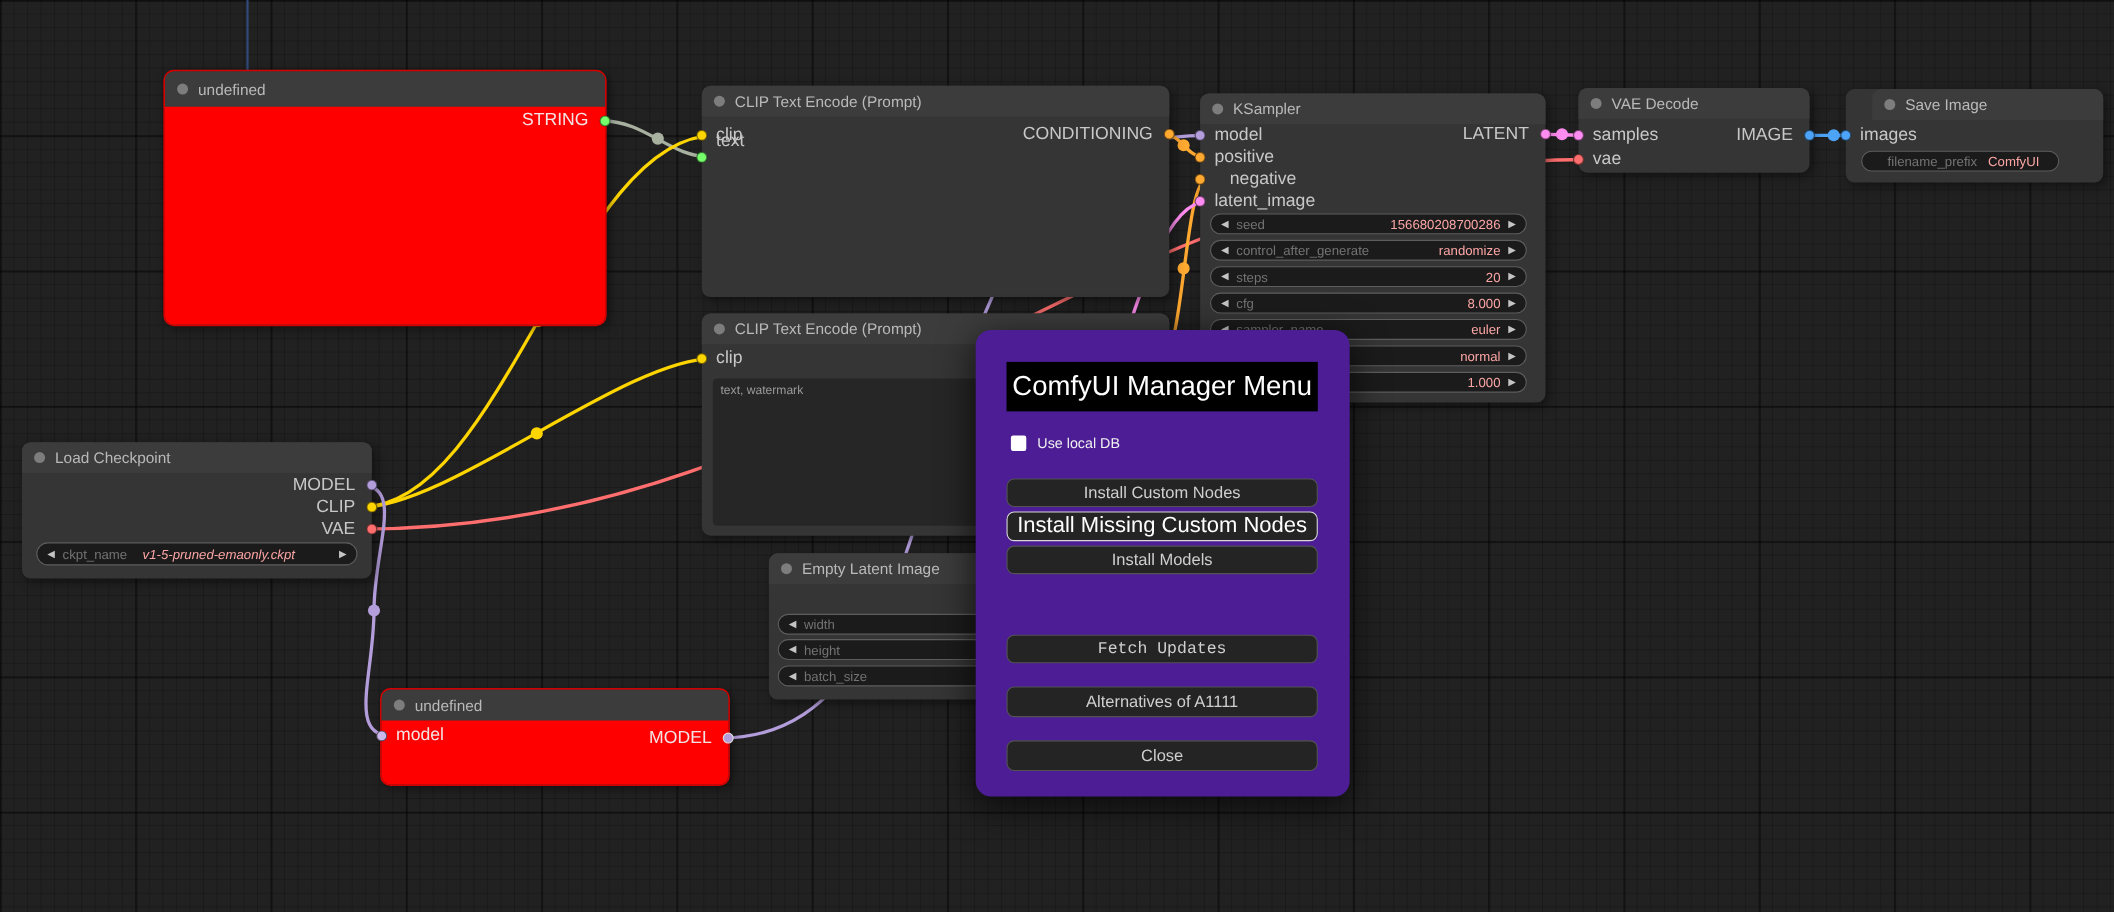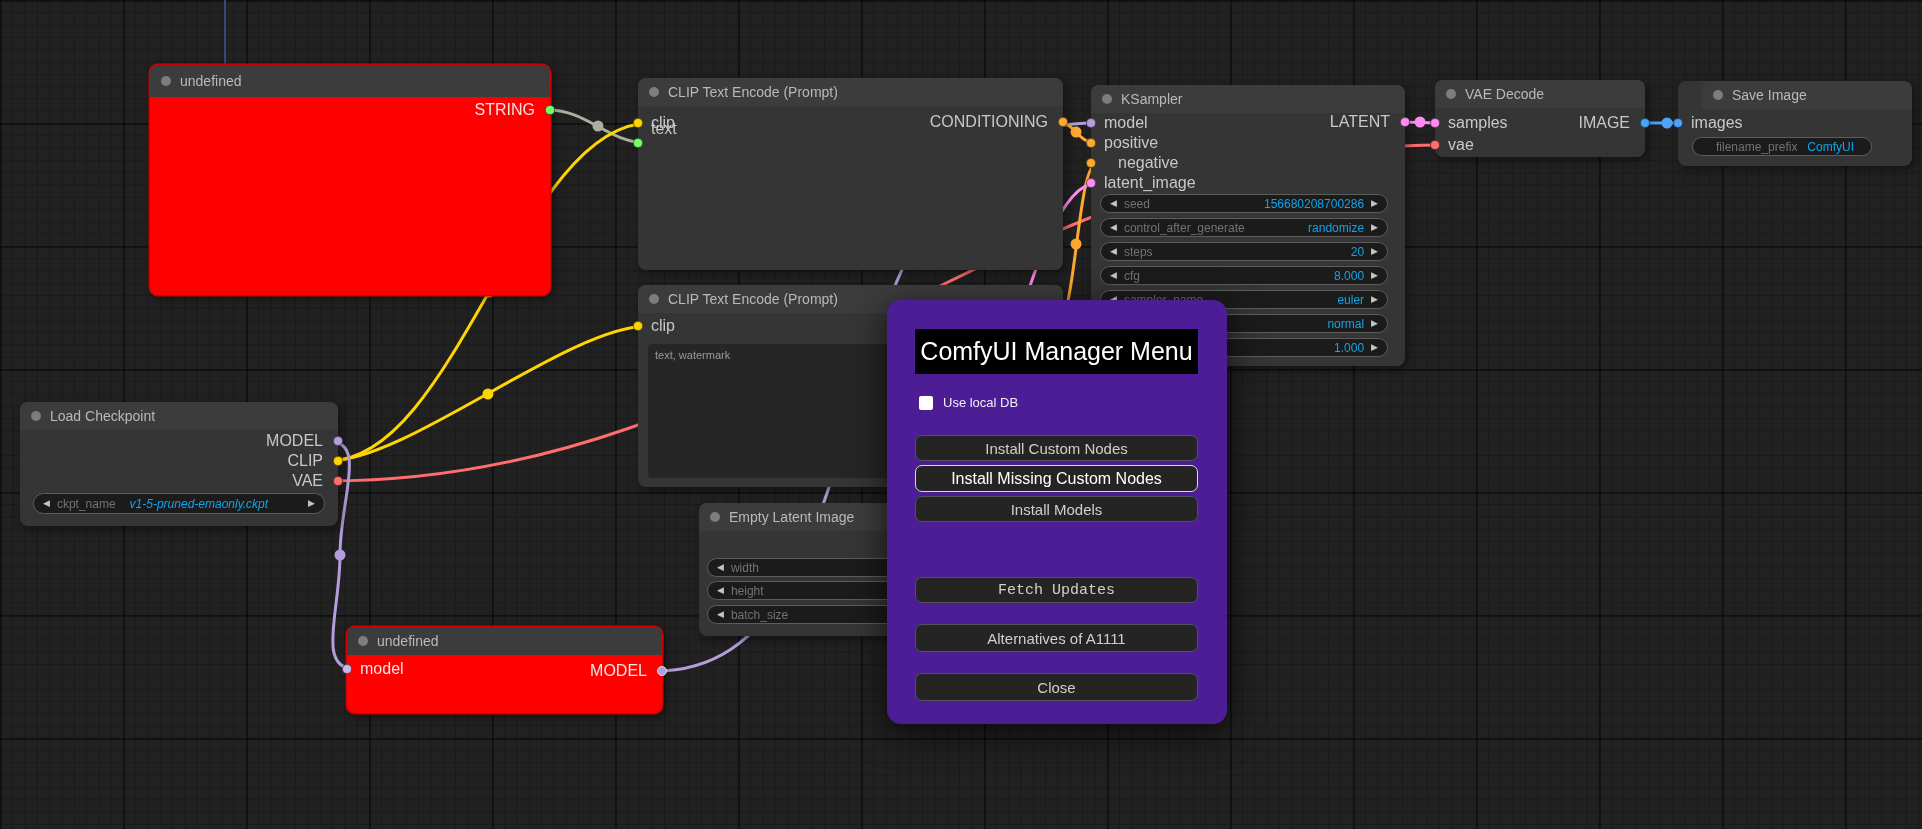--- a/index.html
+++ b/index.html
@@ -27,37 +27,37 @@
         border:1px solid rgba(0,0,0,.55);box-sizing:border-box;z-index:3;}
   .plabel{position:absolute;font-size:16px;color:#c8c8c8;line-height:14px;white-space:nowrap;}
   .plabel.right{text-align:right;}
   .onred{color:#f3e4e4;}
   .widget{position:absolute;height:19px;background:#1b1b1b;border:1px solid #5d5d5d;
         border-radius:10px;display:flex;align-items:center;gap:7px;padding:0 9px;
         font-size:12px;box-sizing:border-box;overflow:hidden;white-space:nowrap;}
   .widget.tall{height:21px;border-radius:11px;}
   .warr{color:#c4c4c4;font-size:9px;line-height:9px;flex:0 0 auto;}
   .wlabel{color:#737373;}
-  .wvalue{margin-left:auto;color:#0ea5e9;}
+  .wvalue{margin-left:auto;color:#fca5a5;}
   .ta{position:absolute;background:#262626;border-radius:4px;color:#9a9a9a;
       font-size:11px;padding:5px 7px;box-sizing:border-box;}
   
   .dialog{position:absolute;left:887px;top:300px;width:340px;height:424px;z-index:50;
       background:#4c1d95;border-radius:14px;box-shadow:0 8px 34px rgba(0,0,0,.7);}
   .dlg-title{position:absolute;left:28px;top:29px;width:283px;height:45px;background:#000;
       color:#fff;font-size:25px;display:flex;align-items:center;justify-content:center;
       white-space:nowrap;}
   .dlg-check{position:absolute;left:32px;top:95px;display:flex;align-items:center;gap:10px;
       color:#f0f0f0;font-size:13px;}
   .cbox{width:14px;height:14px;background:#fff;border-radius:2px;flex:0 0 auto;}
   .dlg-btn{position:absolute;left:28px;width:283px;height:26px;background:#242424;
       border:1px solid #525252;border-radius:7px;color:#cfcfcf;font-size:15px;
       display:flex;align-items:center;justify-content:center;box-sizing:border-box;
       white-space:nowrap;}
-  .dlg-btn.hl{border-color:#d8d8d8;color:#fff;font-size:16px;text-align:center;}
+  .dlg-btn.hl{border-color:#d8d8d8;color:#fff;font-size:20px;text-align:center;}
 </style>
 </head>
 <body>
 
 <svg id="wires" width="1922" height="829">
   <path d="M225,0 L225,66" stroke="#33518a" stroke-width="2" fill="none" opacity="0.85"></path>
   <path d="M548,110 C588,110 608,143 648,143" stroke="#a8b0a0" stroke-width="3" fill="none"></path>
   <path d="M328,461 C457,461 521,123 650,123" stroke="#ffd500" stroke-width="3" fill="none"></path>
   <path d="M328,461 C408,461 568,326 648,326" stroke="#ffd500" stroke-width="3" fill="none"></path>
   <path d="M328,481 C775,481 997,145 1444,145" stroke="#ff6e6e" stroke-width="3" fill="none"></path>

